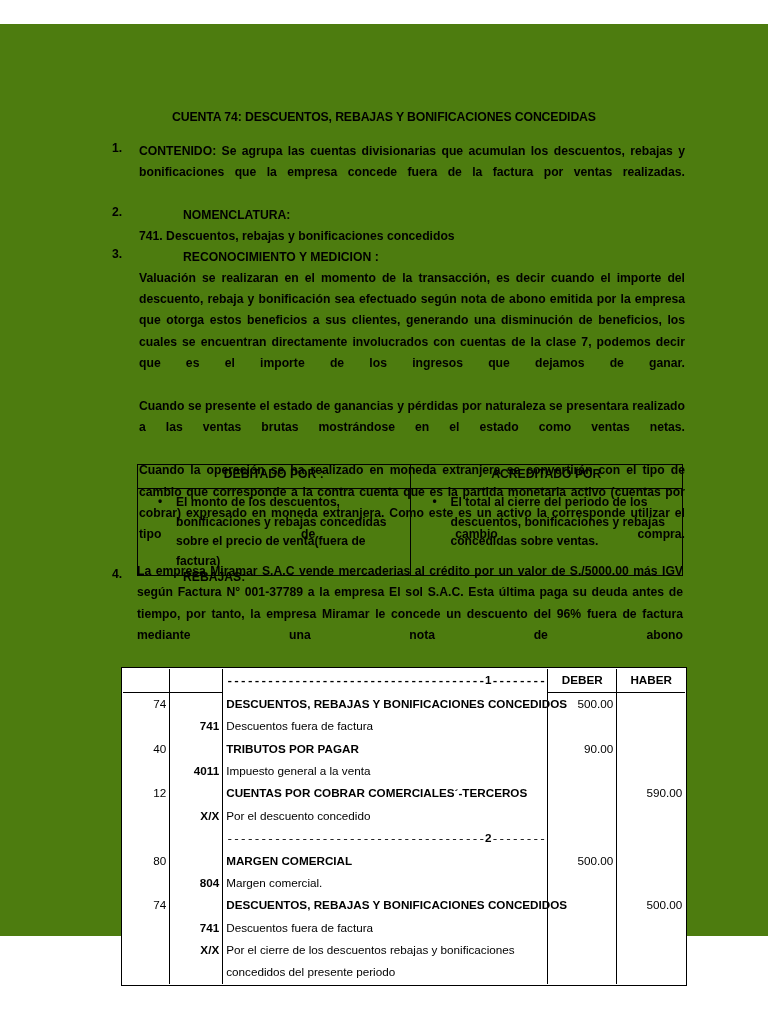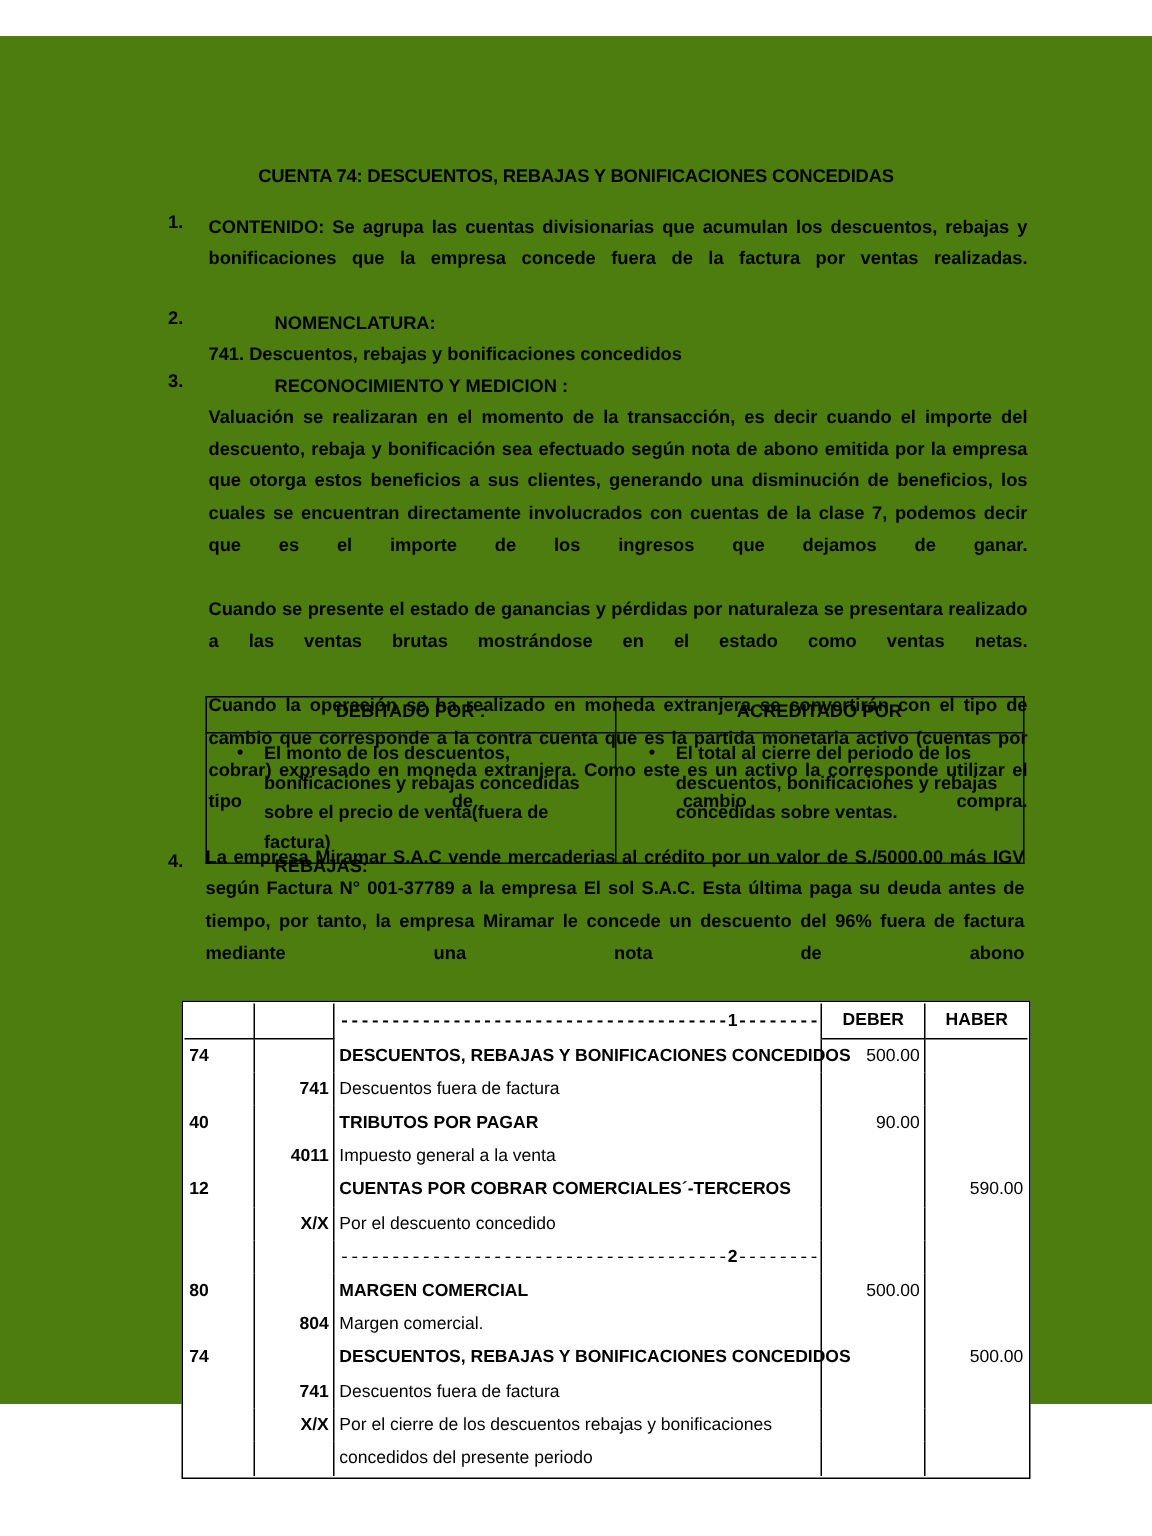--- a/index.html
+++ b/index.html
@@ -182,22 +182,22 @@
     font-weight: bold;
     text-align: center;
     border-bottom: 1.2px solid #000000;
   }
   .journal tr.hdr td.desc {
     border-bottom: none;
     text-align: left;
   }
   .c-acct {
     width: 40px;
-    text-align: left;
-    font-weight: bold;
+    text-align: right;
+    font-weight: normal;
   }
   .c-sub {
     width: 46px;
     text-align: right;
     font-weight: bold;
     padding-right: 5px;
   }
   .c-desc { width: auto; }
   .c-amt {
     width: 62px;

